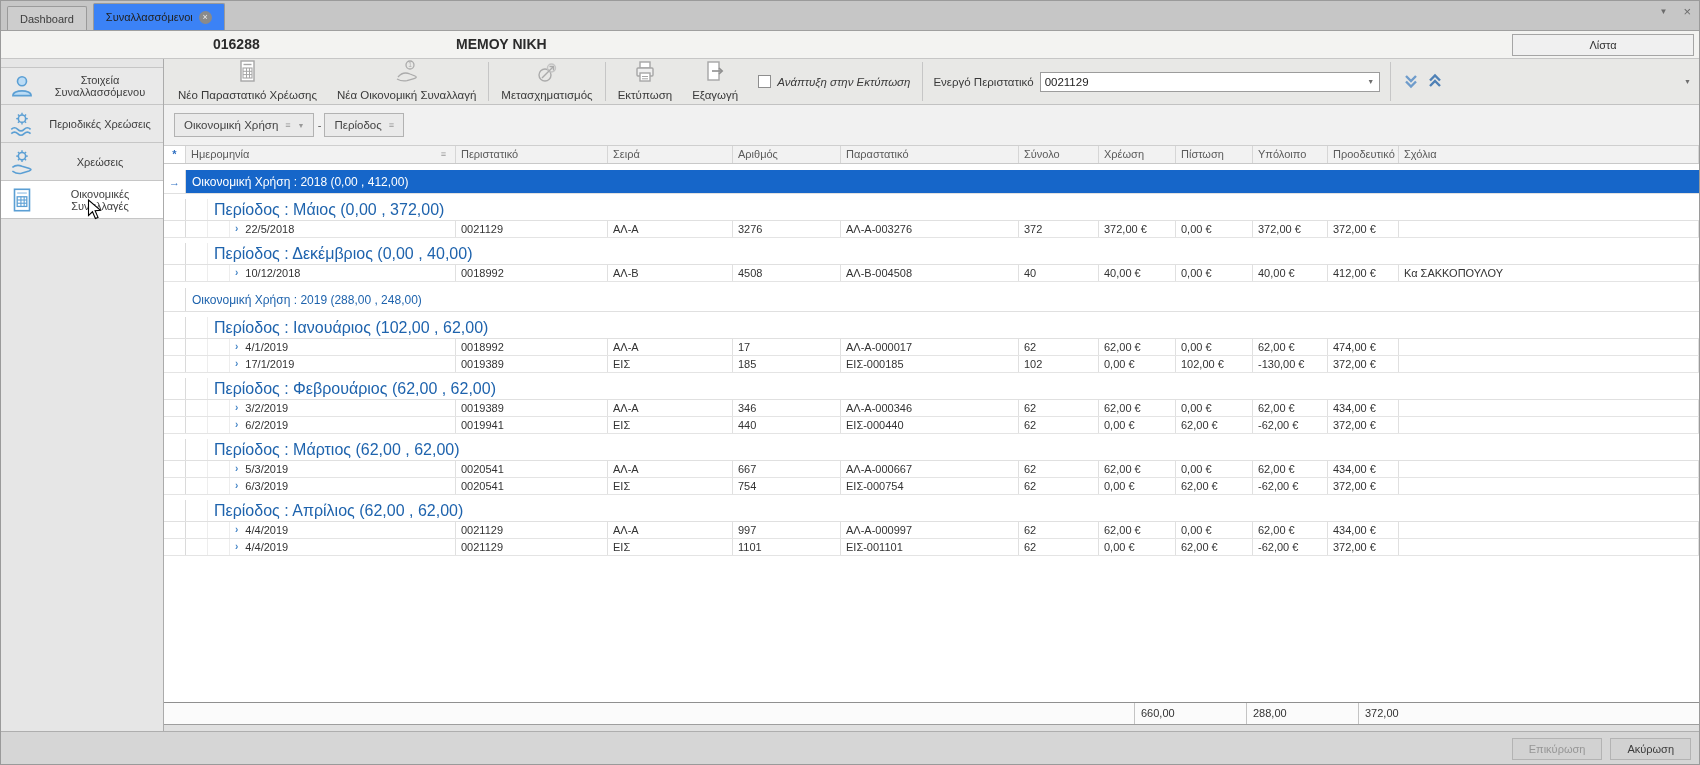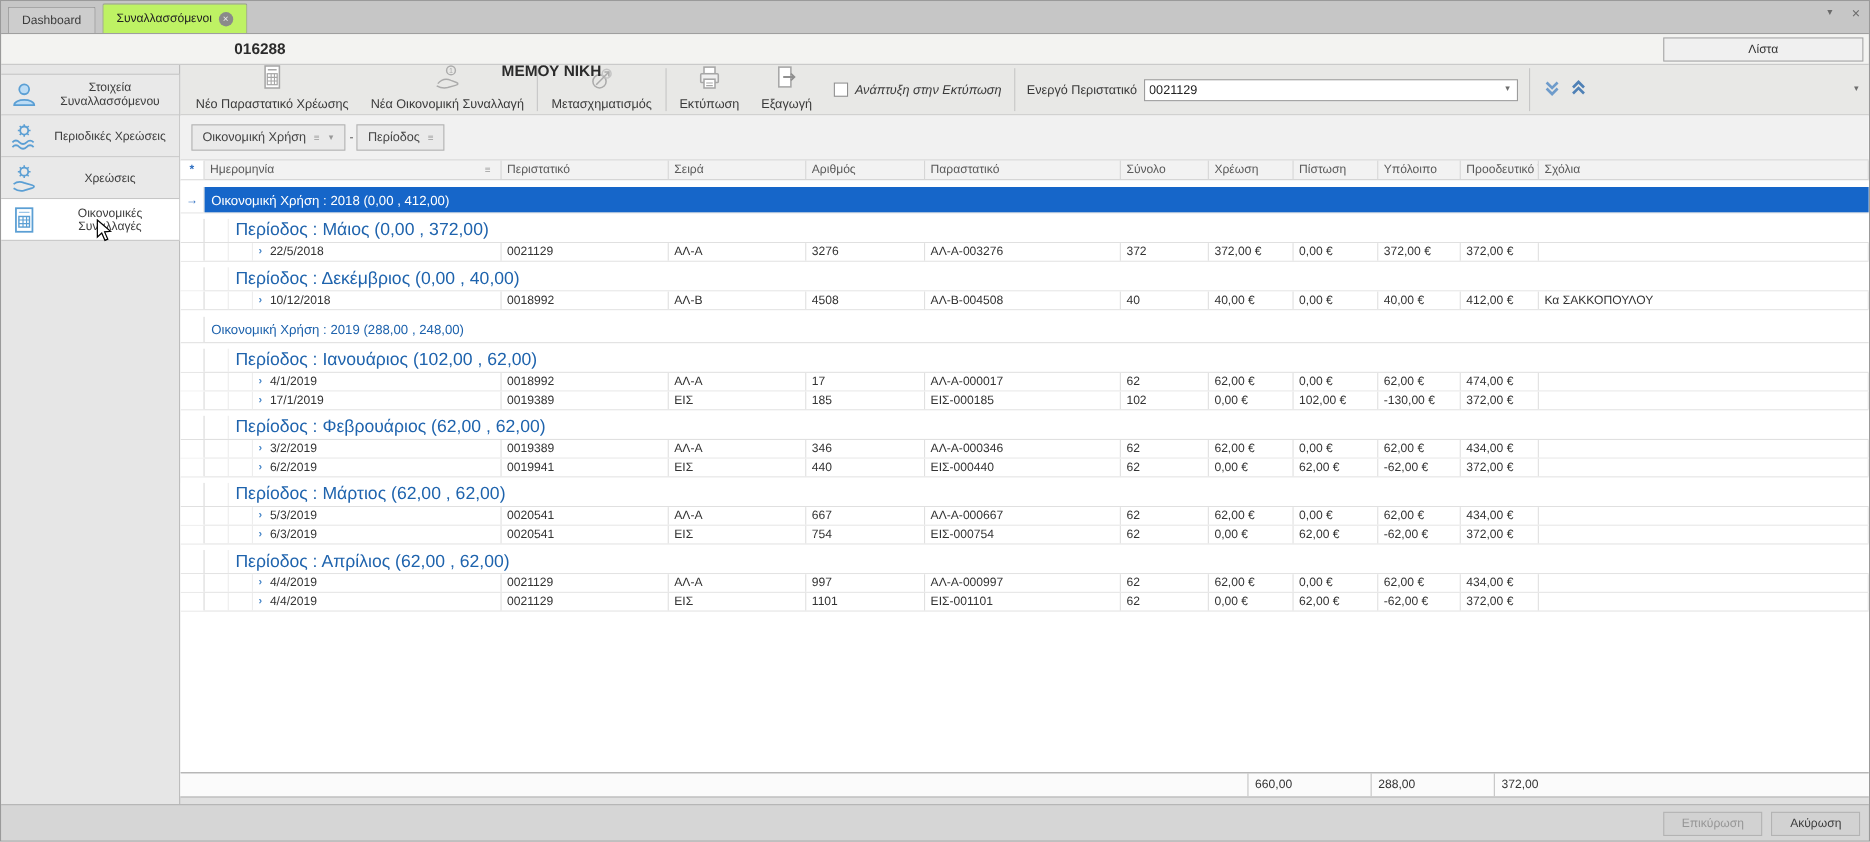--- a/index.html
+++ b/index.html
@@ -8,28 +8,28 @@
     width:1700px; height:765px; position:relative; overflow:hidden;
     font-family:"Liberation Sans", sans-serif; font-size:11px; color:#333;
     background:#c9c9c9; border:1px solid #9a9a9a;
   }
   
   .tabbar { height:30px; background:#c6c6c6; border-bottom:1px solid #9f9f9f;
             display:flex; align-items:flex-end; position:relative; }
   .tab { display:flex; align-items:center; gap:6px; height:24px; padding:0 12px;
          background:#cdcdcd; border:1px solid #9a9a9a; border-bottom:none;
          border-radius:2px 2px 0 0; margin-left:6px; color:#3c3c3c; cursor:default; }
-  .tab.active { height:27px; background:#bef264; color:#222; }
+  .tab.active { height:27px; background:#3b82f6; color:#222; }
   .tab-close { width:13px; height:13px; border-radius:50%; background:#8a8a8a; color:#ececec;
                font-size:9px; line-height:13px; text-align:center; display:inline-block; }
   .win-icons { position:absolute; right:8px; top:6px; display:flex; gap:16px; color:#6b6b6b; font-size:10px; }
   
   .titlebar { height:28px; background:#f3f3f1; border-bottom:1px solid #c6c6c6; position:relative; }
   .cust-code { position:absolute; left:212px; top:5px; font-size:14px; font-weight:bold; color:#2b2b2b; }
-  .cust-name { position:absolute; left:455px; top:5px; font-size:14px; font-weight:bold; color:#2b2b2b;margin-top:20px; }
+  .cust-name { position:absolute; left:455px; top:5px; font-size:14px; font-weight:bold; color:#2b2b2b; }
   .list-btn { position:absolute; right:5px; top:3px; width:182px; height:22px;
               background:#f0f0f0; border:1px solid #a5a5a5; text-align:center; line-height:20px; color:#333; }
   
   .content { display:flex; height:672px; background:#e0e0e0; }
   .sidebar { width:163px; background:#e6e6e6; border-right:1px solid #ababab; padding-top:8px; }
   .side-item { height:38px; display:flex; align-items:center; gap:6px; padding:0 6px;
                border-bottom:1px solid #c6c6c6; background:#e9e9e9; cursor:default; }
   .side-item:first-child { border-top:1px solid #c6c6c6; }
   .side-item.active { background:#ffffff; }
   .side-item .lbl { flex:1; text-align:center; color:#3d3d3d; font-size:11px; }

